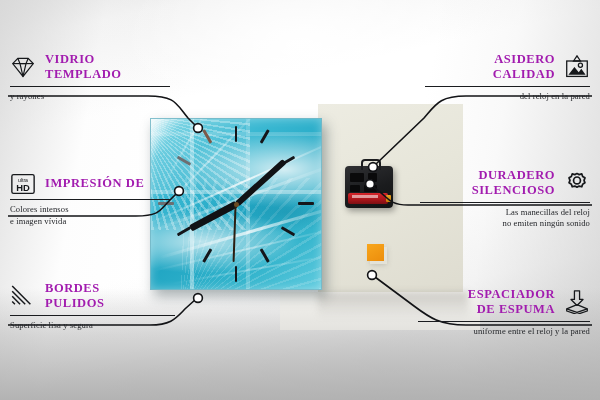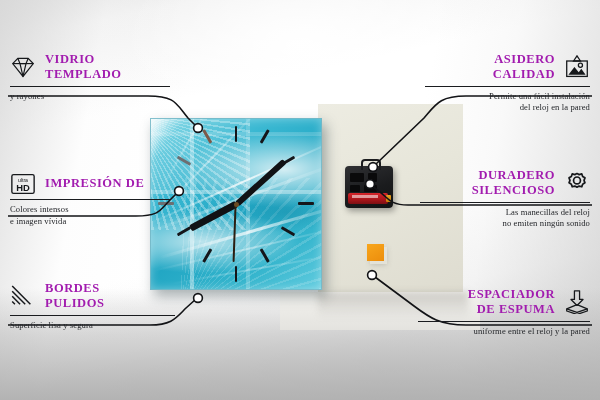--- a/index.html
+++ b/index.html
@@ -264,21 +264,20 @@
         <g fill="none" stroke="#16181b" stroke-width="1.5">
           <path d="M15 1 L11 7 H19 Z"></path>
           <rect x="3" y="7" width="24" height="18"></rect>
           <path d="M5 23 L12 14 L17 20 L20 16 L25 23 Z" fill="#16181b" stroke="none"></path>
           <circle cx="19" cy="12" r="2.4"></circle>
         </g>
       </svg>
     </div>
     <div class="rule"></div>
     <div class="co-sub">
-      <div>Permite una fácil instalación</div>
       <div>del reloj en la pared</div>
     </div>
   </div>
 
   <div class="callout right" style="left:420px;top:168px;width:170px;">
     <div class="co-head">
       <div class="co-title">
         <span>DURADERO</span>
         <span class="l2">SILENCIOSO</span>
       </div>

